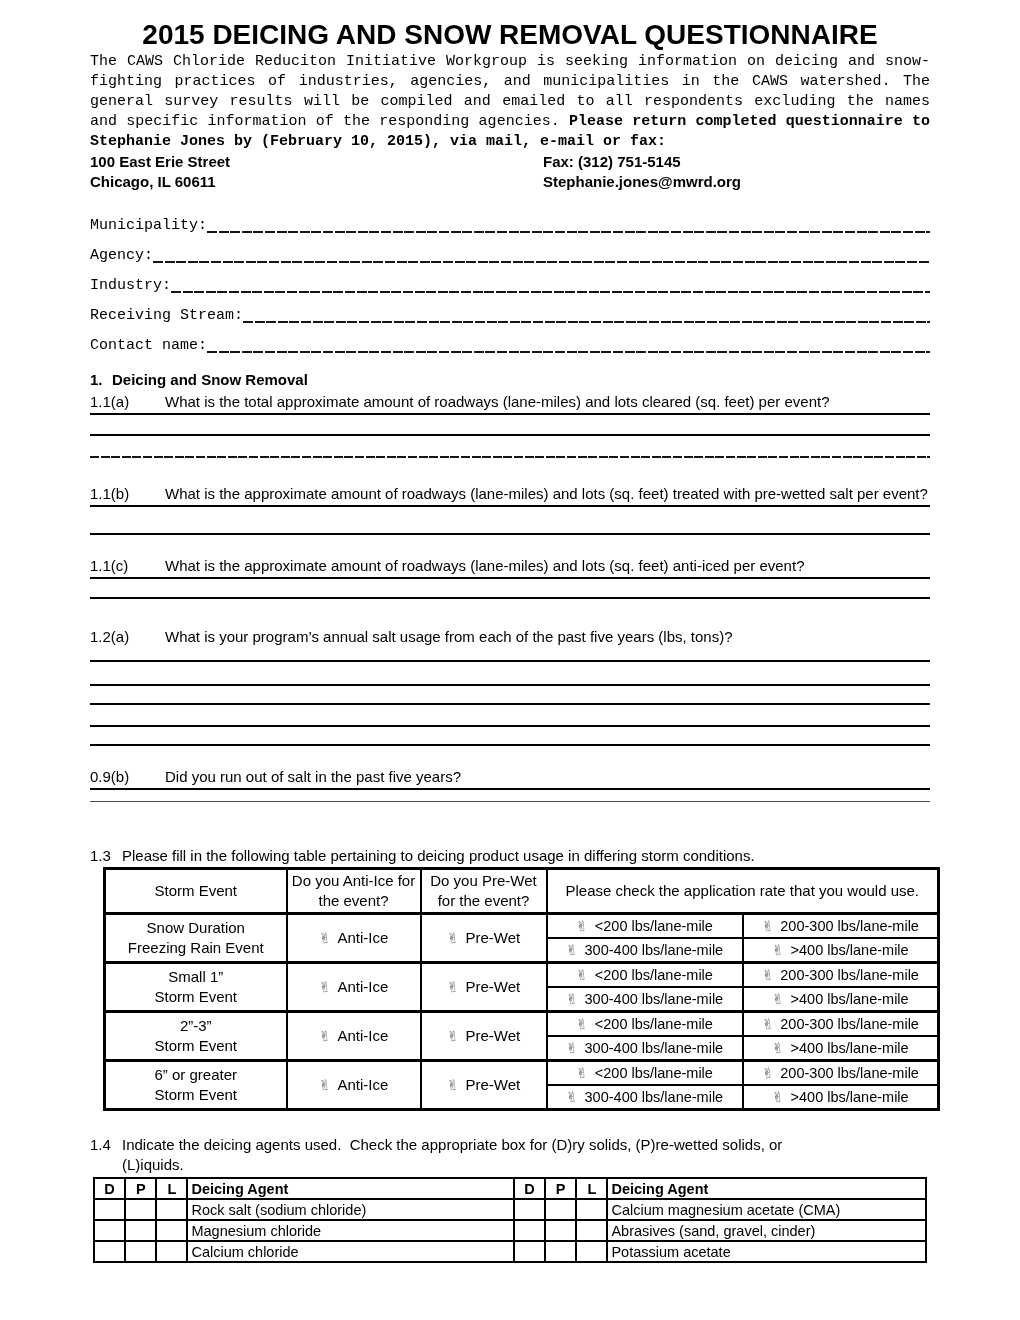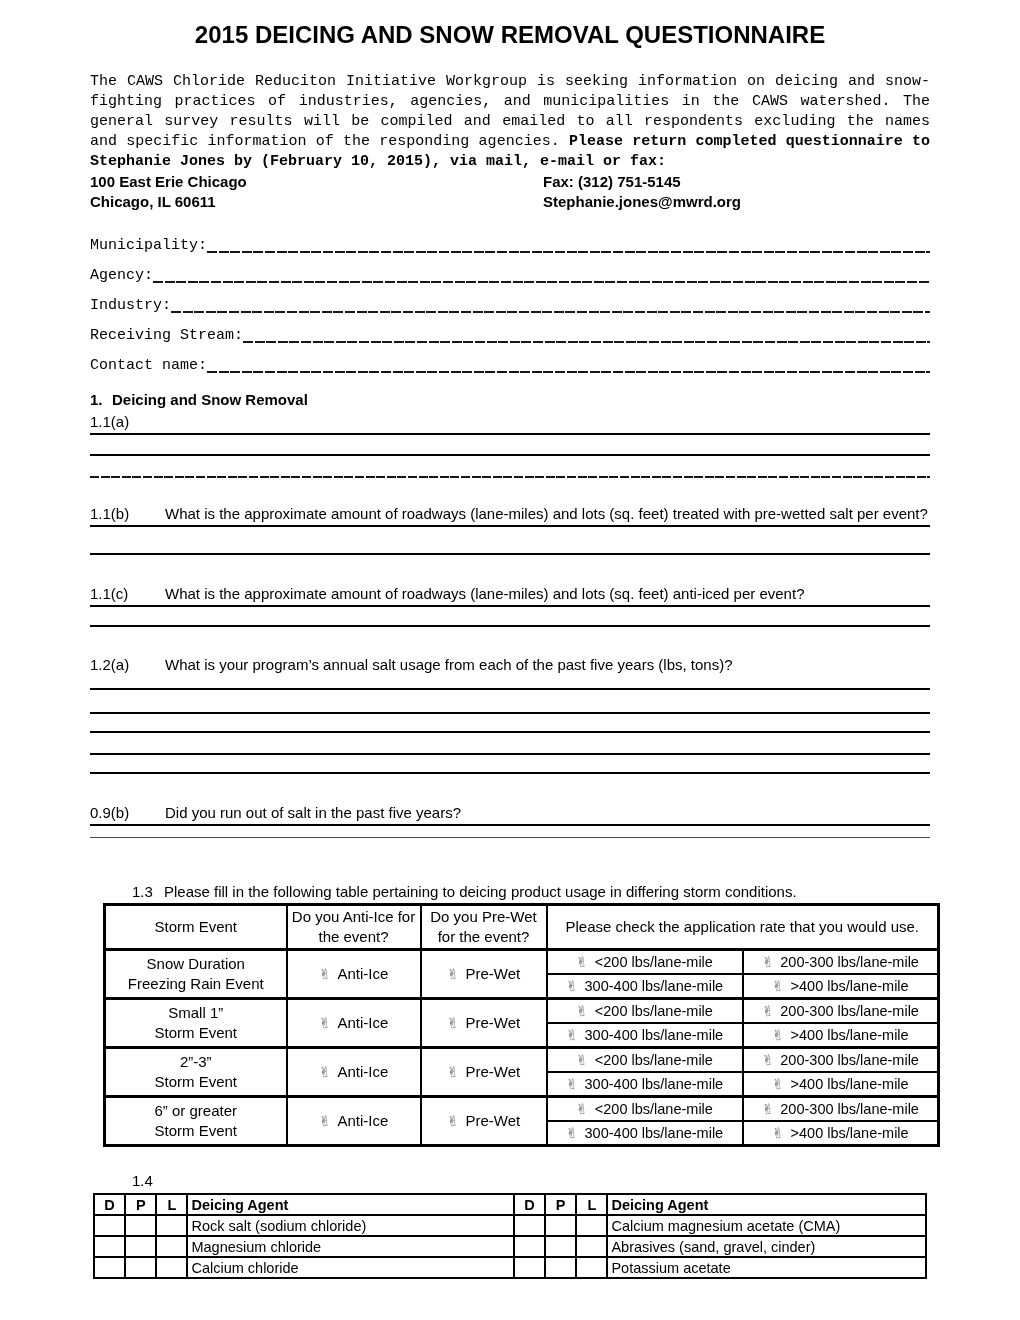--- a/index.html
+++ b/index.html
@@ -4,40 +4,40 @@
 <style>
   * { margin:0; padding:0; box-sizing:border-box; }
   html,body { background:#fff; }
   body {
     width:1020px; height:1320px; overflow:hidden;
     padding:22px 90px 0 90px;
     color:#000;
     font-family:"Liberation Sans","DejaVu Sans",sans-serif;
     font-size:15px; line-height:20px;
   }
-  .title { text-align:center; font-weight:bold; font-size:24px; line-height:26px; margin-bottom:24px; letter-spacing:0; }
+  .title { text-align:center; font-weight:bold; font-size:28px; line-height:26px; margin-bottom:4px; letter-spacing:0; }
   .intro { text-align:justify;font-family:Liberation Mono, monospace; }
   .intro b { font-weight:bold; }
   .addr-row { display:flex; font-weight:bold; }
   .addr-left { width:453px; }
   
   .fields { margin-top:16px; }
   .field-row { display:flex; height:30px; align-items:flex-end; }
   .field-row .label { padding-bottom:2px;font-family:Liberation Mono, monospace; }
   .uline { flex:1; height:2px; margin-bottom:5px;
            background:repeating-linear-gradient(90deg,#161616 0 10px,rgba(0,0,0,0) 10px 11.6px); }
   
   .sec-head { margin-top:12px; font-weight:bold; display:flex; }
   .sec-head .num { width:22px; }
   
   .q { display:flex; }
   .q .qnum { width:75px; flex:0 0 75px; }
   .q .qtext { flex:1; }
   .q.underlined { border-bottom:2px solid #000; padding-bottom:1px; }
-  .hang { display:flex;margin-left:42px; }
+  .hang { display:flex; }
   .hang .qnum { width:32px; flex:0 0 32px; }
   .pre-sp { white-space:pre-wrap; }
   
   .ans { border-top:2px solid #000; height:0; }
   .ans.thin { border-top-width:1px; border-top-color:#4a4a4a; }
   .ans-dash { height:2px; background:repeating-linear-gradient(90deg,#161616 0 9px,rgba(0,0,0,0) 9px 10.6px); }
   
   table { border-collapse:collapse; table-layout:fixed;border-radius:20px; }
   .t13 { width:834px; margin-left:13px; border:3px solid #000; margin-top:1px; }
   .t13 td { border:2px solid #000; text-align:center; vertical-align:middle; padding:1px 2px; }
@@ -50,31 +50,31 @@
   
   .t14 { width:834px; margin-left:3px; border:2px solid #000; margin-top:2px; }
   .t14 td { border:2px solid #000; height:21px; padding:0 3px; font-size:14.5px; line-height:18px; }
   .t14 td.chk { width:31px; text-align:center; font-weight:bold; }
   .t14 td.agent-l { width:325px; }
   .t14 td.agent-r { width:317px; }
   .t14 tr.hdr td { font-weight:bold; }
   
   .mt2{margin-top:2px}.mt11{margin-top:11px}.mt13{margin-top:13px}.mt17{margin-top:17px}
   .mt18{margin-top:18px}.mt19{margin-top:19px}.mt20{margin-top:20px}.mt22{margin-top:22px}
-  .mt24{margin-top:24px}.mt26{margin-top:26px}.mt28{margin-top:28px}.mt29{margin-top:29px}.mt44{margin-top:44px}
+  .mt24{margin-top:24px}.mt26{margin-top:26px}.mt28{margin-top:28px}.mt29{margin-top:21px}.mt44{margin-top:44px}
 </style>
 </head>
 <body>
 
 <div class="title">2015 DEICING AND SNOW REMOVAL QUESTIONNAIRE</div>
 
 <div class="intro"><span>The CAWS Chloride Reduciton Initiative Workgroup is seeking information on deicing and snow-fighting practices of industries, agencies, and municipalities in the CAWS watershed. The general survey results will be compiled and emailed to all respondents excluding the names and specific information of the responding agencies. </span><b>Please return completed questionnaire to Stephanie Jones by (February 10, 2015), via mail, e-mail or fax:</b></div>
 
 <div class="addr-row">
-  <div class="addr-left">100 East Erie Chicago</div>
+  <div class="addr-left">100 East Erie Street</div>
   <div>Fax: (312) 751-5145</div>
 </div>
 <div class="addr-row">
   <div class="addr-left">Chicago, IL 60611</div>
   <div>Stephanie.jones@mwrd.org</div>
 </div>
 
 <div class="fields">
   <div class="field-row">
     <span class="label">Municipality:</span>
@@ -98,20 +98,21 @@
   </div>
 </div>
 
 <div class="sec-head">
   <span class="num">1.</span>
   <span>Deicing and Snow Removal</span>
 </div>
 
 <div class="q underlined mt2">
   <span class="qnum">1.1(a)</span>
+  <span class="qtext">What is the total approximate amount of roadways (lane-miles) and lots cleared (sq. feet) per event?</span>
 </div>
 <div class="ans mt19"></div>
 <div class="ans-dash mt20"></div>
 
 <div class="q underlined mt26">
   <span class="qnum">1.1(b)</span>
   <span class="qtext">What is the approximate amount of roadways (lane-miles) and lots (sq. feet) treated with pre-wetted salt per event?</span>
 </div>
 <div class="ans mt26"></div>
 
@@ -215,20 +216,24 @@
   </tr>
   <tr>
     <td class="rate"><span class="cb">✌</span><span>300-400 lbs/lane-mile</span></td>
     <td class="rate"><span class="cb">✌</span><span>&gt;400 lbs/lane-mile</span></td>
   </tr>
 </tbody>
   </table>
 
 <div class="hang mt24">
   <span class="qnum">1.4</span>
+  <span>
+    <span class="pre-sp">Indicate the deicing agents used.  Check the appropriate box for (D)ry solids, (P)re-wetted solids, or</span><br>
+    <span>(L)iquids.</span>
+  </span>
 </div>
 
 <table class="t14">
   <tbody>
       <tr class="hdr">
     <td class="chk">D</td>
     <td class="chk">P</td>
     <td class="chk">L</td>
     <td class="agent-l">Deicing Agent</td>
     <td class="chk">D</td>

